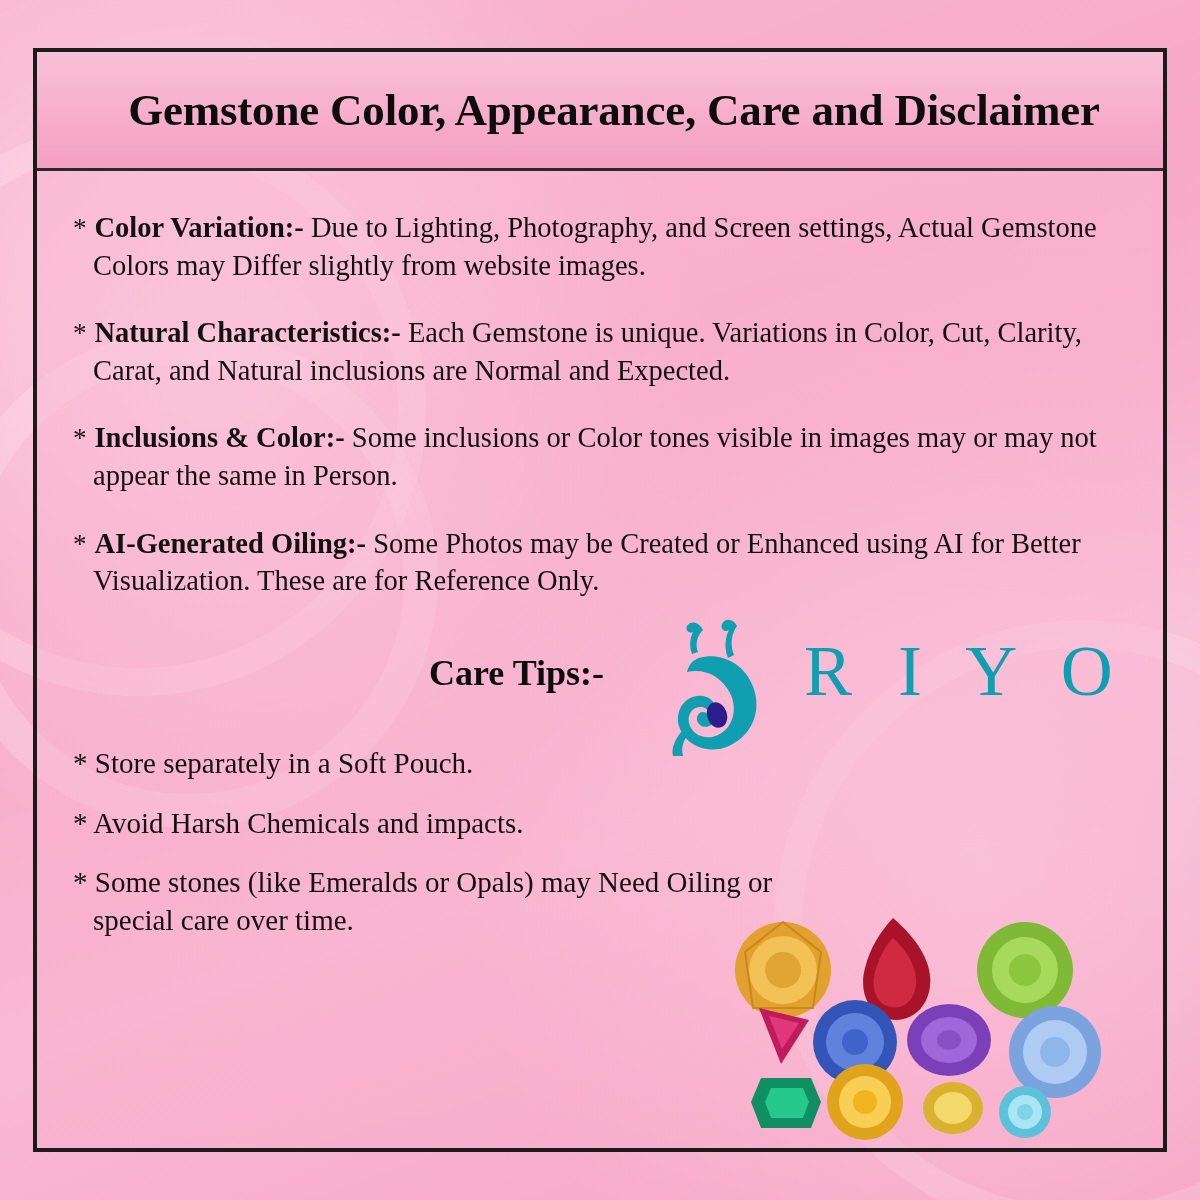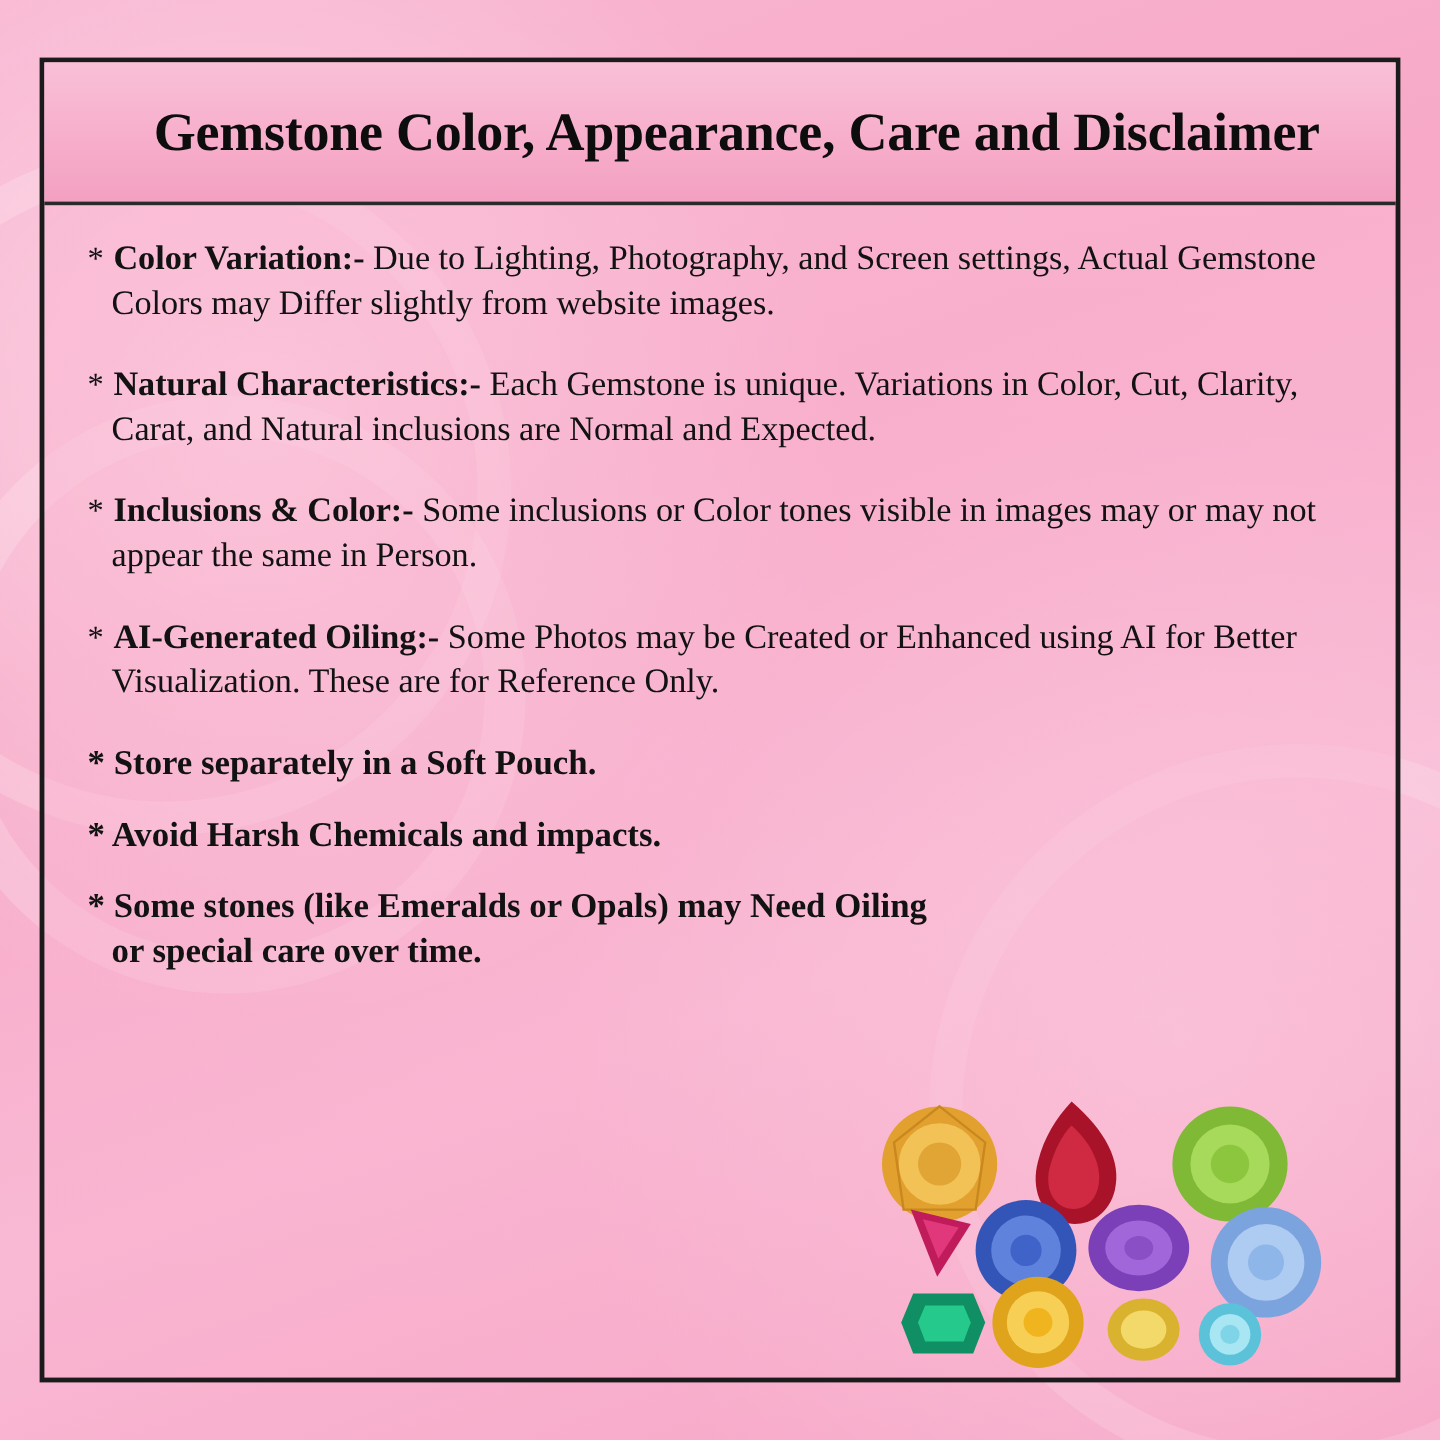--- a/index.html
+++ b/index.html
@@ -64,21 +64,21 @@
     margin-left: 28px;
   }
 
   .body {
     position: relative;
     padding: 26px 22px 0 22px;
   }
 
   .bullet {
     position: relative;
-    margin: 0 0 30px 0;
+    margin: 12px 0 30px 0;
     font-size: 28.5px;
     line-height: 1.32;
     color: #121212;
     padding-left: 34px;
     text-indent: -20px;
   }
   .bullet .star {
     font-size: 27px;
     margin-right: 8px;
   }
@@ -113,22 +113,21 @@
     left: 145px;
     top: 18px;
     font-size: 72px;
     letter-spacing: 14px;
     color: #0f9fb0;
     font-family: "Liberation Serif", serif;
   }
 
   .tips {
     position: relative;
-    margin-top: 4px;
-    font-weight: bold;
+    margin-top: 19px;
   }
   .tip {
     font-size: 29px;
     line-height: 1.3;
     color: #121212;
     margin-bottom: 22px;
     padding-left: 34px;
     text-indent: -20px;
     max-width: 700px;
   }
@@ -168,20 +167,36 @@
 
       <div class="bullet">
         <span class="star">*</span><b>Inclusions &amp; Color:-</b><span> Some inclusions or Color tones visible in images may or may not appear the same in Person.</span>
       </div>
 
       <div class="bullet">
         <span class="star">*</span><b>AI-Generated Oiling:-</b><span> Some Photos may be Created or Enhanced using AI for Better Visualization. These are for Reference Only.</span>
       </div>
 
 
+      <div class="care-row">
+        <div class="care-label">Care Tips:-</div>
+
+        <div class="logo">
+          <svg width="160" height="150" viewBox="0 0 160 150">
+            <g fill="#0f9fb0">
+              <path d="M44 18 C40 10 32 8 28 14 C26 18 30 22 34 20 C31 26 30 34 33 42 L39 40 C36 32 38 24 44 18 Z"></path>
+              <path d="M78 14 C74 6 66 6 63 12 C61 17 66 21 70 18 C66 26 65 36 69 46 L75 43 C71 34 72 22 78 14 Z"></path>
+              <path d="M40 46 C60 40 82 50 92 70 C104 94 96 122 70 134 C50 143 26 134 20 114 C16 100 24 86 38 84 C50 82 60 92 58 104 C56 114 46 118 40 112 C36 108 38 100 44 100 C48 100 50 104 48 107 C52 104 50 96 43 95 C34 94 28 102 30 111 C33 123 47 129 59 123 C74 116 79 97 71 81 C62 63 44 56 28 60 C30 52 34 48 40 46 Z"></path>
+              <path d="M22 120 C16 128 12 136 14 144 L24 144 C22 136 24 128 30 122 Z"></path>
+            </g>
+            <ellipse cx="58" cy="103" rx="10" ry="13" fill="#2c1d8c" transform="rotate(-18 58 103)"></ellipse>
+          </svg>
+          <div class="logo-text">R I Y O</div>
+        </div>
+      </div>
 
       <div class="tips">
         <div class="tip">* Store separately in a Soft Pouch.</div>
         <div class="tip">* Avoid Harsh Chemicals and impacts.</div>
         <div class="tip">* Some stones (like Emeralds or Opals) may Need Oiling or special care over time.</div>
       </div>
     </div>
 
     <div class="gems">
       <svg width="430" height="230" viewBox="0 0 430 230">

